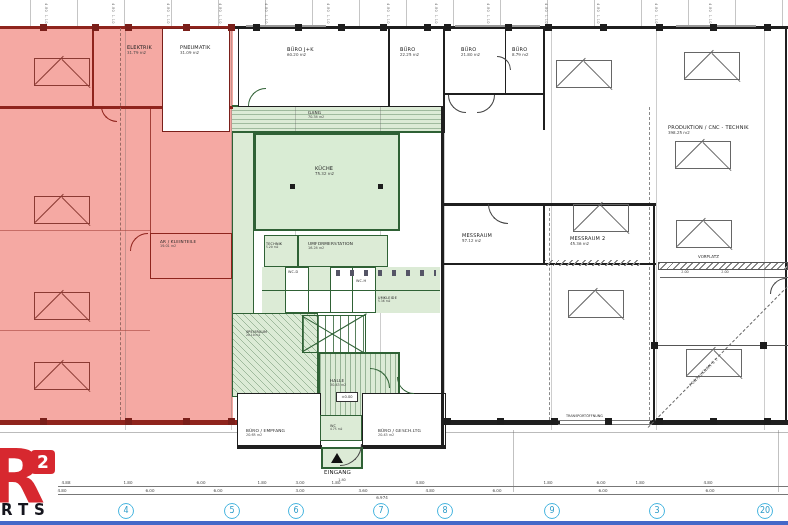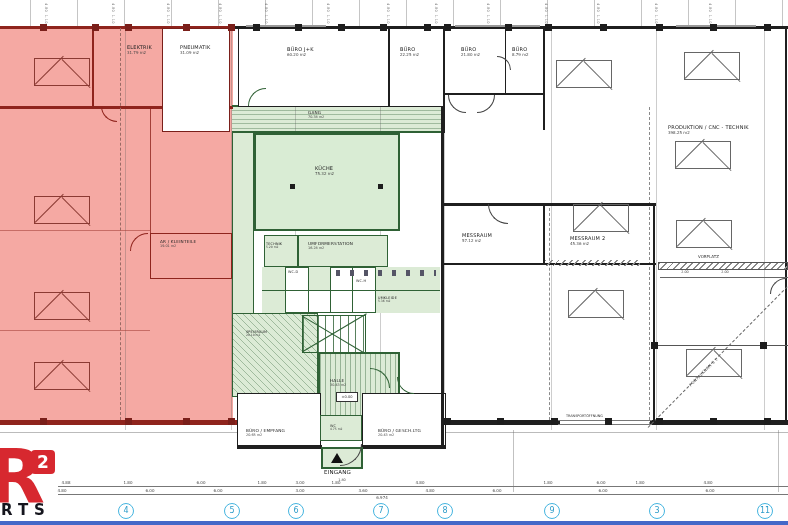--- a/index.html
+++ b/index.html
@@ -378,21 +378,21 @@
   <div class="d2" style="left:710px">6.00</div>
   <div class="dt" style="left:382px;top:495px">6.974</div>
 
   <div class="bub" style="left:118px">4</div>
   <div class="bub" style="left:224px">5</div>
   <div class="bub" style="left:288px">6</div>
   <div class="bub" style="left:373px">7</div>
   <div class="bub" style="left:437px">8</div>
   <div class="bub" style="left:544px">9</div>
   <div class="bub" style="left:649px">3</div>
-  <div class="bub" style="left:757px">11</div>
+  <div class="bub" style="left:757px">20</div>
 
   <div class="a" style="left:0;top:440px;width:90px;height:82px">
     <span class="a" style="left:-12px;top:0;font-size:74px;font-weight:bold;color:#d7282f;line-height:1">R</span>
     <span class="a" style="left:31px;top:10px;width:24px;height:24px;background:#d7282f;border-radius:4px;color:#fff;font-size:17px;font-weight:bold;text-align:center;line-height:24px">2</span>
     <span class="a" style="left:1px;top:61px;font-size:15px;font-weight:bold;letter-spacing:6px;color:#15151d">RTS</span>
   </div>
 
   <div class="a" style="left:0;top:521px;width:788px;height:4px;background:#4468c8"></div>
 
 </div>

